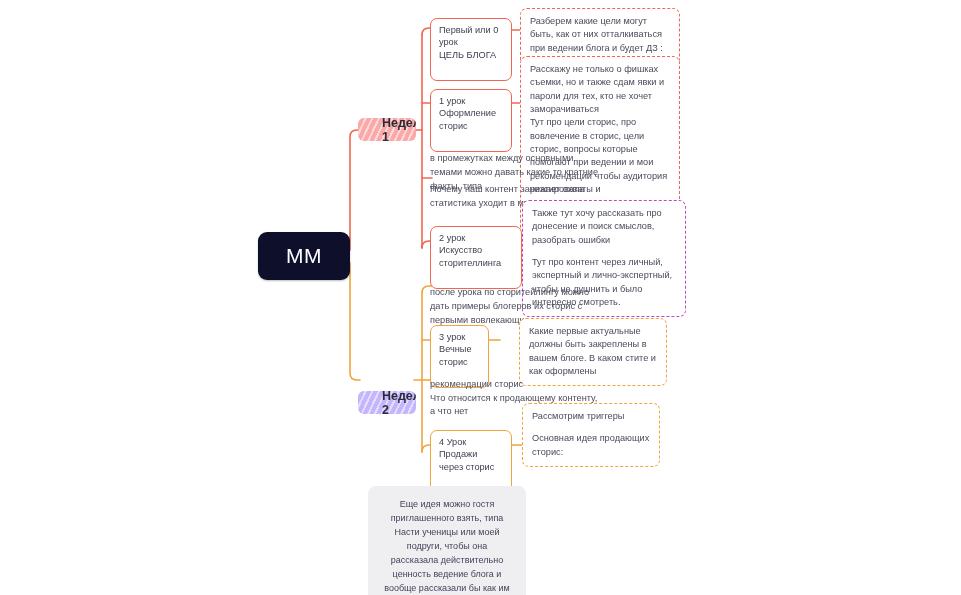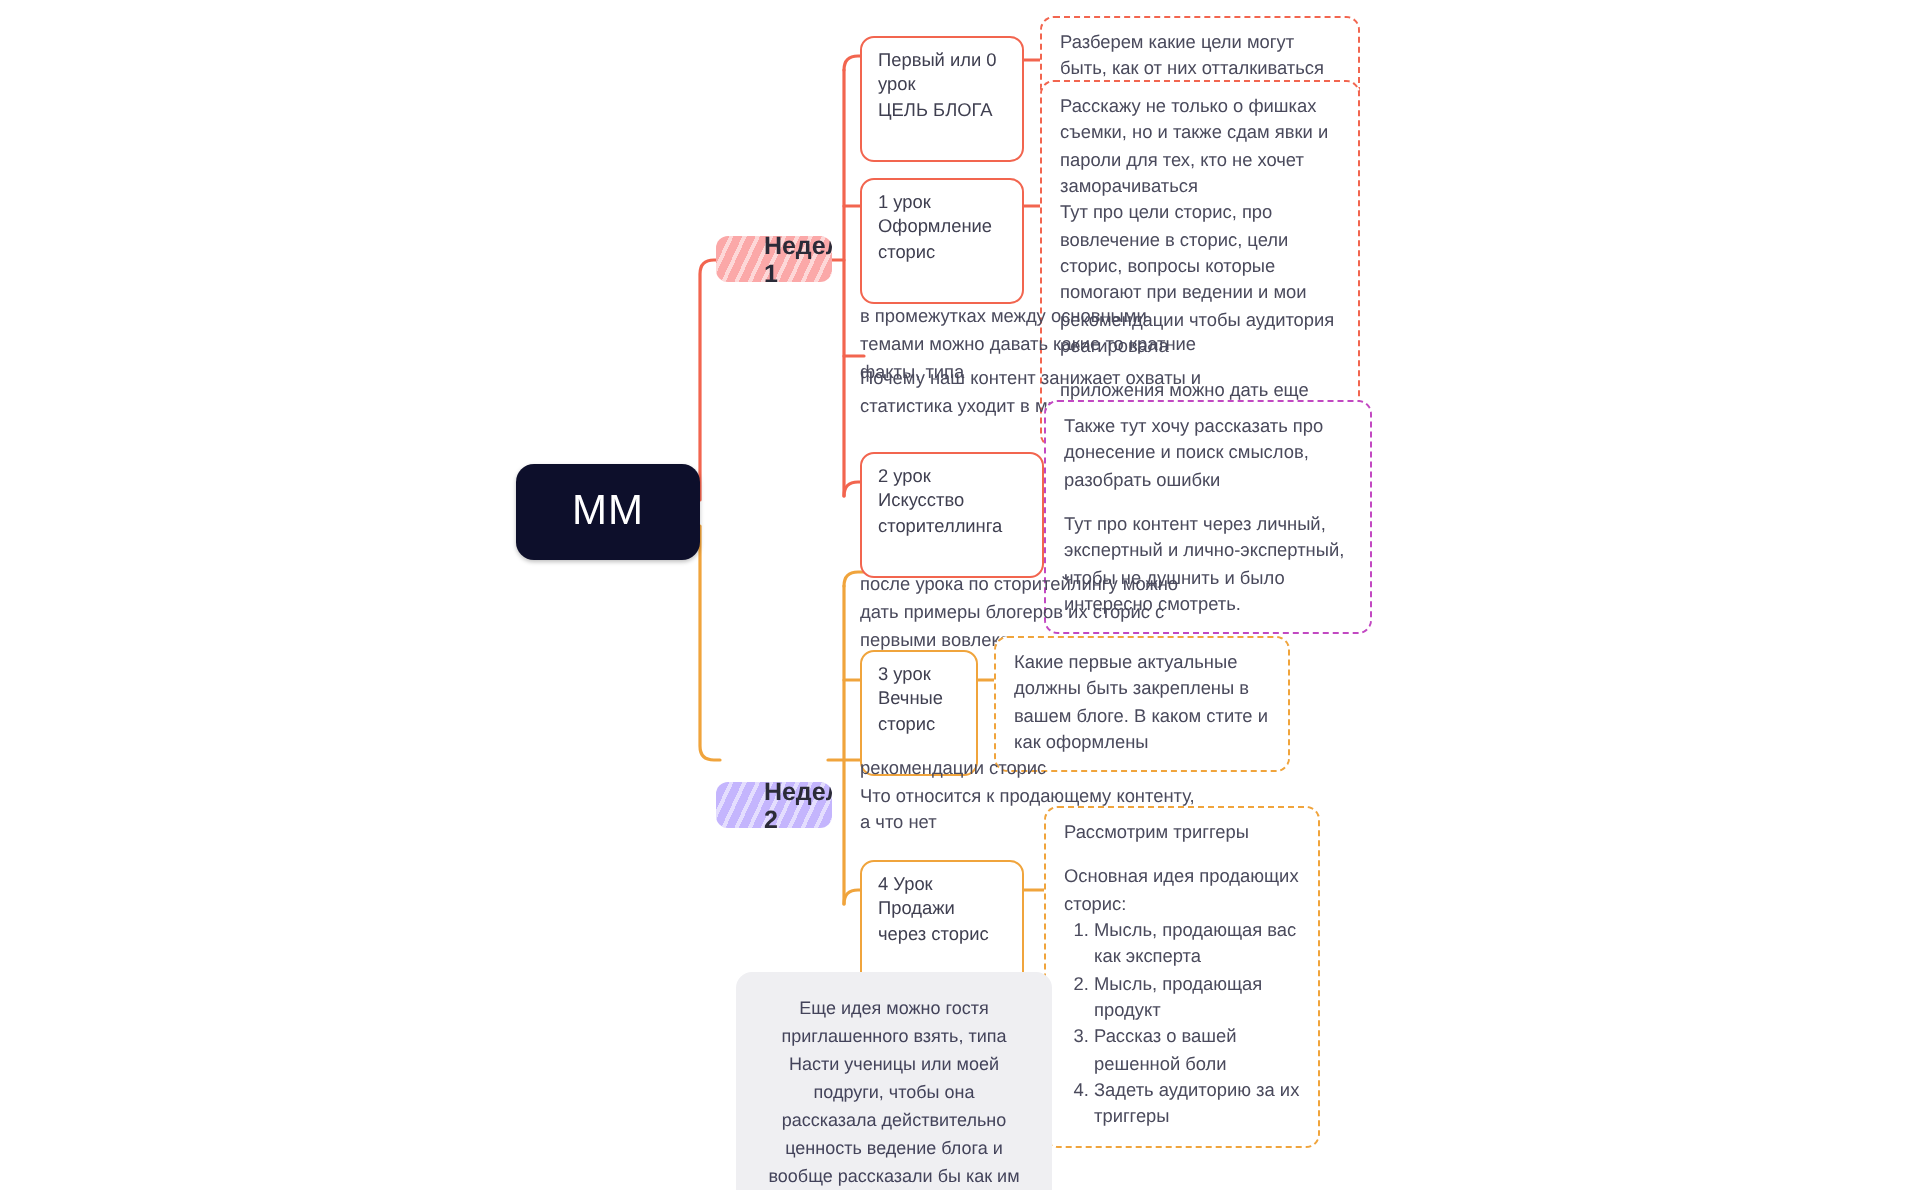--- a/index.html
+++ b/index.html
@@ -184,21 +184,21 @@
 
   <div class="node detail-box" style="left:520px; top:8px; width:160px;">
     <p>Разберем какие цели могут быть, как от них отталкиваться при ведении блога и будет ДЗ : поставить цель блога и сделать декомпозицию</p>
   </div>
 
   <div class="node lesson-node" style="left:430px; top:89px; width:82px;">
     <div>1 урок</div>
     <div>Оформление сторис</div>
   </div>
 
-  <div class="node detail-box" style="left:520px; top:40px; width:160px;">
+  <div class="node detail-box" style="left:520px; top:56px; width:160px;">
     <p>Расскажу не только о фишках съемки, но и также сдам явки и пароли для тех, кто не хочет заморачиваться</p>
     <p style="margin-top:0;">Тут про цели сторис, про вовлечение в сторис, цели сторис, вопросы которые помогают при ведении и мои рекомендации чтобы аудитория реагировала</p>
     <p>приложения можно дать еще бонусом для оформления</p>
   </div>
 
   <div class="node note" style="left:430px; top:152px; width:172px;">
     <p>в промежутках между основными темами можно давать какие то кратние факты, типа</p>
   </div>
 
   <div class="node note" style="left:430px; top:183px; width:172px;">
@@ -217,43 +217,37 @@
 
   <div class="node note" style="left:430px; top:286px; width:172px;">
     <p>после урока по сторитейлингу можно дать примеры блогеров их сторис с первыми вовлекающими сторис</p>
   </div>
 
   <div class="node lesson-node orange" style="left:430px; top:325px; width:59px;">
     <div>3 урок</div>
     <div>Вечные сторис</div>
   </div>
 
-  <div class="node detail-box orange" style="left:497px; top:318px; width:148px;">
+  <div class="node detail-box orange" style="left:519px; top:318px; width:148px;">
     <p>Какие первые актуальные должны быть закреплены в вашем блоге. В каком стите и как оформлены</p>
   </div>
 
   <div class="node note" style="left:430px; top:364px; width:172px; white-space:pre-line;">
     <p>рекомендации сторис
 Что относится к продающему контенту, а что нет</p>
   </div>
 
   <div class="node lesson-node orange" style="left:430px; top:430px; width:82px;">
     <div>4 Урок</div>
     <div>Продажи через сторис</div>
   </div>
 
   <div class="node detail-box orange" style="left:522px; top:403px; width:138px;">
     <p>Рассмотрим триггеры</p>
     <p>Основная идея продающих сторис:</p>
-    <ol>
-      <li>Мысль, продающая вас как эксперта</li>
-      <li>Мысль, продающая продукт</li>
-      <li>Рассказ о вашей решенной боли</li>
-      <li>Задеть аудиторию за их триггеры</li>
-    </ol>
   </div>
 
   <div class="node footer-card" style="left:368px; top:486px; width:158px;">
     <p>Еще идея можно гостя приглашенного взять, типа Насти ученицы или моей подруги, чтобы она рассказала действительно ценность ведение блога и вообще рассказали бы как им со мной работать типа мини прогрева и типа приглашенный гость.</p>
 
   </div>
 
 </div>
 
 </body></html>

